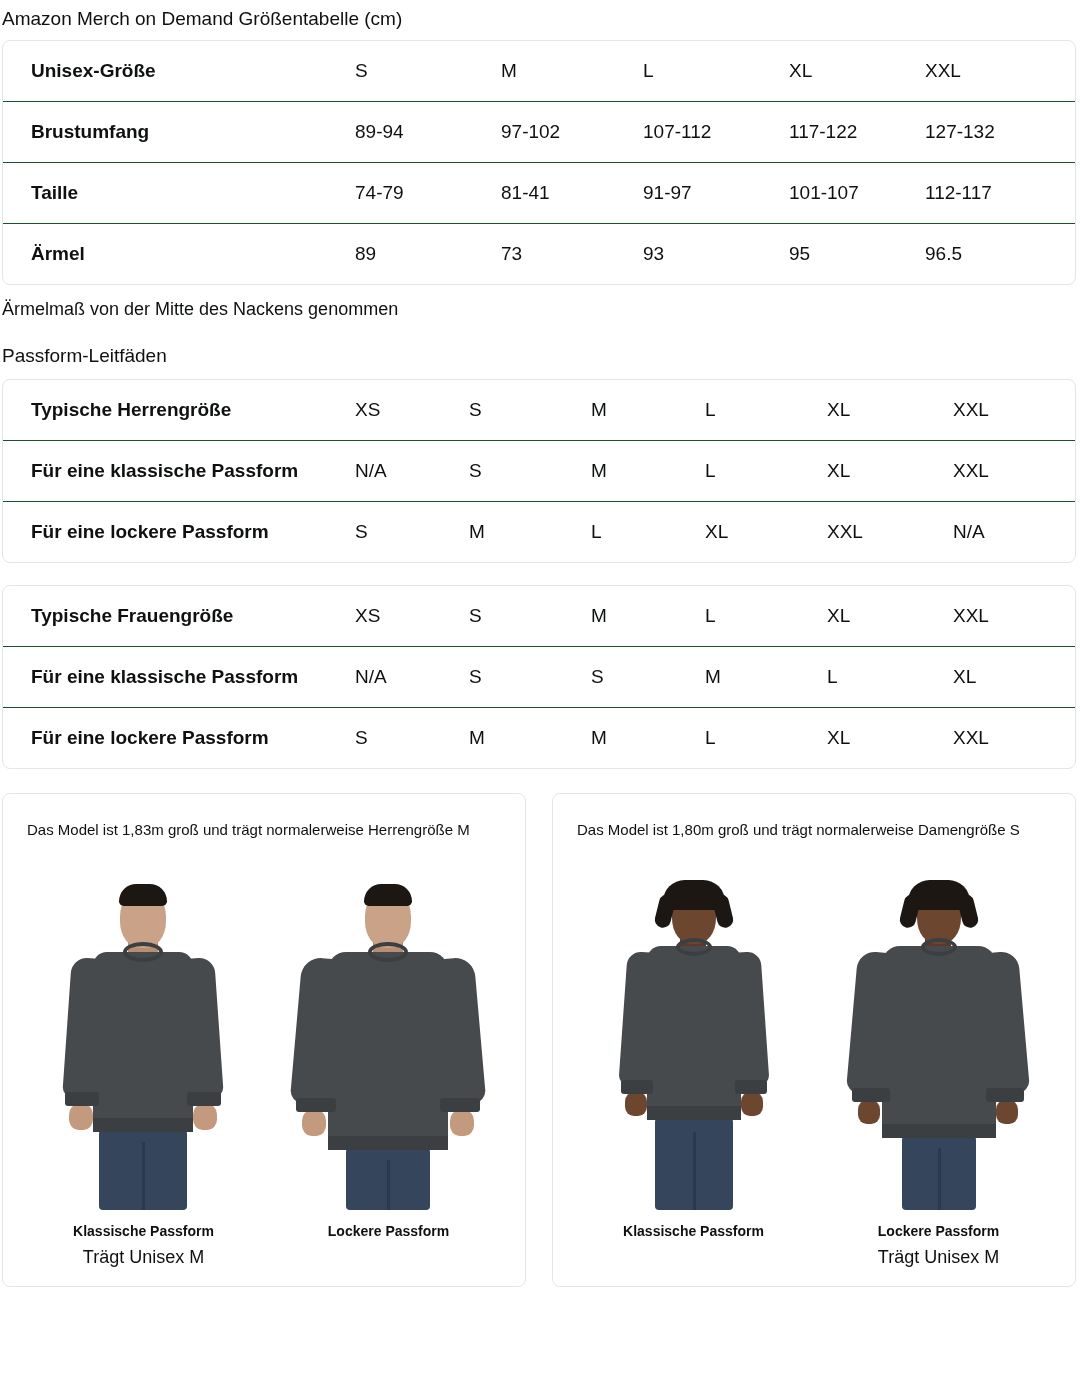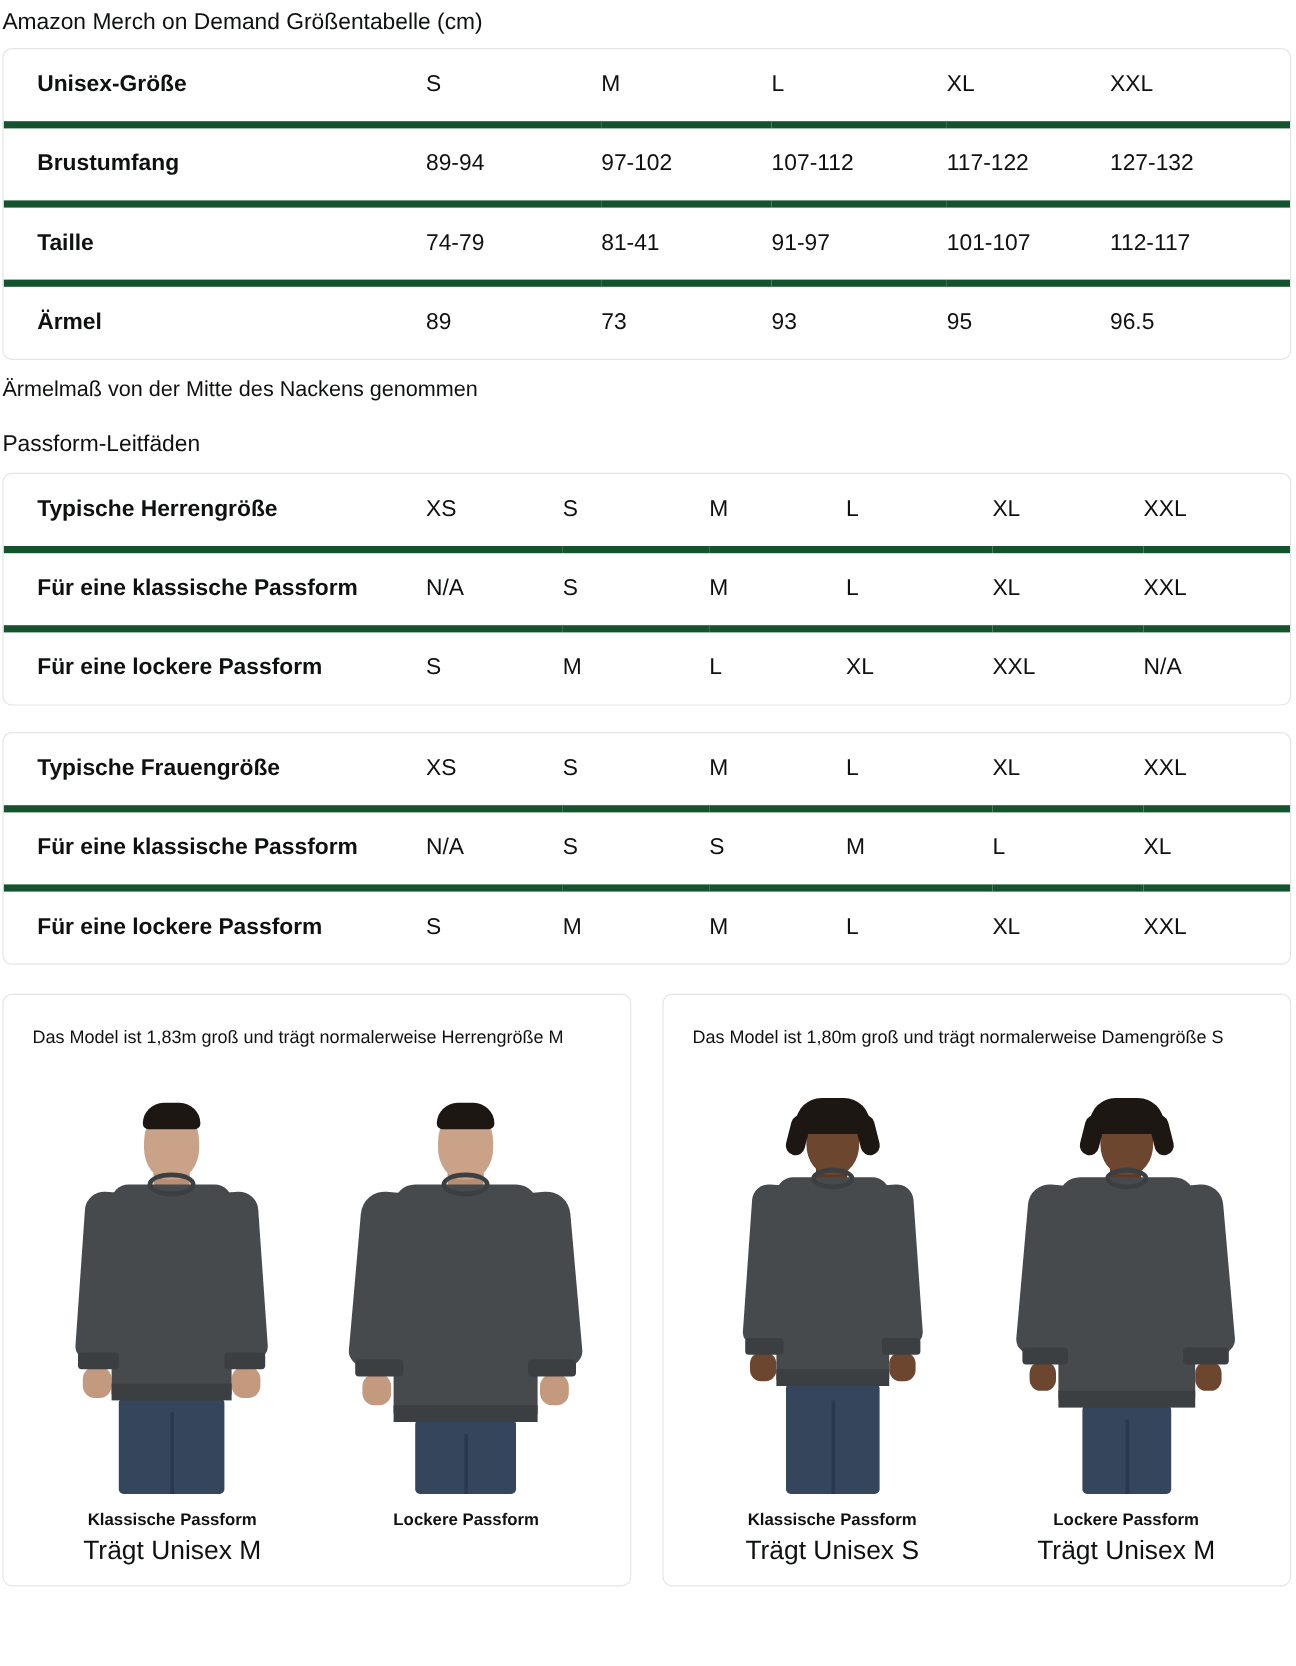--- a/index.html
+++ b/index.html
@@ -49,21 +49,21 @@
     margin: 0 2px;
     width: 1074px;
   }
   table.size-table {
     border-collapse: collapse;
     width: 100%;
     table-layout: fixed;
   }
   table.size-table tr + tr td,
   table.size-table tr + tr th {
-    border-top: 6px solid #14532d;
+    border-top: 1px solid #14532d;
   }
   table.size-table th,
   table.size-table td {
     text-align: left;
     padding: 17px 10px 17px 0;
     font-size: 19px;
     line-height: 26px;
     vertical-align: middle;
     color: #0f1111;
     font-weight: 400;
@@ -129,21 +129,21 @@
     background: #ffffff;
   }
   .fig-caption-main {
     font-size: 14px;
     font-weight: 700;
     line-height: 26px;
     padding-top: 8px;
     color: #0f1111;
   }
   .fig-caption-sub {
-    font-size: 22px;
+    font-size: 18px;
     line-height: 26px;
     color: #0f1111;
   }
 
   
   .person { position: absolute; left: 0; top: 0; width: 233px; height: 330px; }
   .head {
     position: absolute;
     border-radius: 48% 48% 44% 44%;
     background: #caa287;
@@ -427,21 +427,20 @@
               <div class="cuff" style="left:158px; top:200px; width:32px; height:14px;"></div>
               <div class="hand dark" style="left:48px; top:212px; width:22px; height:24px;"></div>
               <div class="hand dark" style="left:164px; top:212px; width:22px; height:24px;"></div>
               <div class="hem" style="left:70px; top:226px; width:94px; height:14px;"></div>
               <div class="collar" style="left:99px; top:58px; width:36px; height:18px;"></div>
               <div class="jeans" style="left:78px; top:238px; width:78px; height:92px; border-radius:4px;"></div>
               <div class="jeans-split" style="left:116px; top:252px; height:78px;"></div>
             </div>
           </div>
           <div class="fig-caption-main">Klassische Passform</div>
-          <div class="fig-caption-sub">Trägt Unisex S</div>
         </div>
 
         <div class="figure">
           <div class="fig-img">
             <div class="person">
               <div class="neck dark" style="left:103px; top:48px; width:26px; height:34px;"></div>
               <div class="head dark" style="left:95px; top:6px; width:44px; height:58px;"></div>
               <div class="hair" style="left:86px; top:0px; width:62px; height:30px; border-radius:26px 26px 10px 10px;"></div>
               <div class="hair" style="left:80px; top:14px; width:16px; height:34px; border-radius:8px; transform:rotate(14deg);"></div>
               <div class="hair" style="left:138px; top:14px; width:16px; height:34px; border-radius:8px; transform:rotate(-14deg);"></div>

